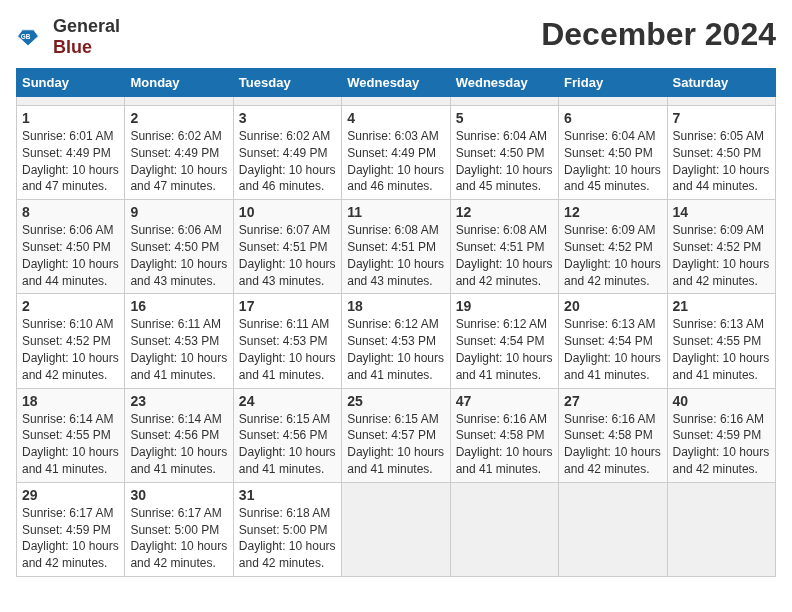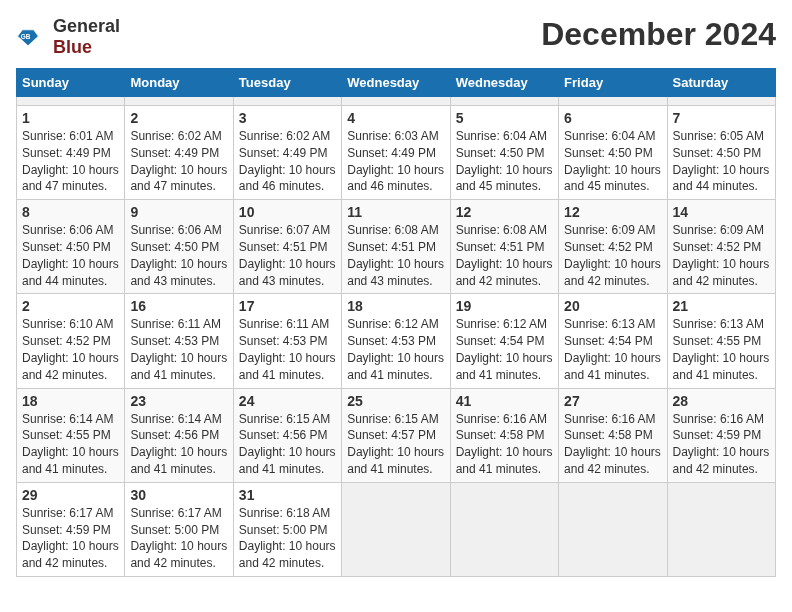--- a/index.html
+++ b/index.html
@@ -158,23 +158,23 @@
         <td><span class="day-num">18</span><span class="day-info">Sunrise: 6:12 AM<br>Sunset: 4:53 PM<br>Daylight: 10 hours and 41 minutes.</span></td>
         <td><span class="day-num">19</span><span class="day-info">Sunrise: 6:12 AM<br>Sunset: 4:54 PM<br>Daylight: 10 hours and 41 minutes.</span></td>
         <td><span class="day-num">20</span><span class="day-info">Sunrise: 6:13 AM<br>Sunset: 4:54 PM<br>Daylight: 10 hours and 41 minutes.</span></td>
         <td><span class="day-num">21</span><span class="day-info">Sunrise: 6:13 AM<br>Sunset: 4:55 PM<br>Daylight: 10 hours and 41 minutes.</span></td>
       </tr>
       <tr>
         <td><span class="day-num">18</span><span class="day-info">Sunrise: 6:14 AM<br>Sunset: 4:55 PM<br>Daylight: 10 hours and 41 minutes.</span></td>
         <td><span class="day-num">23</span><span class="day-info">Sunrise: 6:14 AM<br>Sunset: 4:56 PM<br>Daylight: 10 hours and 41 minutes.</span></td>
         <td><span class="day-num">24</span><span class="day-info">Sunrise: 6:15 AM<br>Sunset: 4:56 PM<br>Daylight: 10 hours and 41 minutes.</span></td>
         <td><span class="day-num">25</span><span class="day-info">Sunrise: 6:15 AM<br>Sunset: 4:57 PM<br>Daylight: 10 hours and 41 minutes.</span></td>
-        <td><span class="day-num">41</span><span class="day-info">Sunrise: 6:16 AM<br>Sunset: 4:58 PM<br>Daylight: 10 hours and 41 minutes.</span></td>
+        <td><span class="day-num">47</span><span class="day-info">Sunrise: 6:16 AM<br>Sunset: 4:58 PM<br>Daylight: 10 hours and 41 minutes.</span></td>
         <td><span class="day-num">27</span><span class="day-info">Sunrise: 6:16 AM<br>Sunset: 4:58 PM<br>Daylight: 10 hours and 42 minutes.</span></td>
-        <td><span class="day-num">28</span><span class="day-info">Sunrise: 6:16 AM<br>Sunset: 4:59 PM<br>Daylight: 10 hours and 42 minutes.</span></td>
+        <td><span class="day-num">40</span><span class="day-info">Sunrise: 6:16 AM<br>Sunset: 4:59 PM<br>Daylight: 10 hours and 42 minutes.</span></td>
       </tr>
       <tr>
         <td><span class="day-num">29</span><span class="day-info">Sunrise: 6:17 AM<br>Sunset: 4:59 PM<br>Daylight: 10 hours and 42 minutes.</span></td>
         <td><span class="day-num">30</span><span class="day-info">Sunrise: 6:17 AM<br>Sunset: 5:00 PM<br>Daylight: 10 hours and 42 minutes.</span></td>
         <td><span class="day-num">31</span><span class="day-info">Sunrise: 6:18 AM<br>Sunset: 5:00 PM<br>Daylight: 10 hours and 42 minutes.</span></td>
         <td class="empty-cell"></td>
         <td class="empty-cell"></td>
         <td class="empty-cell"></td>
         <td class="empty-cell"></td>
       </tr>

